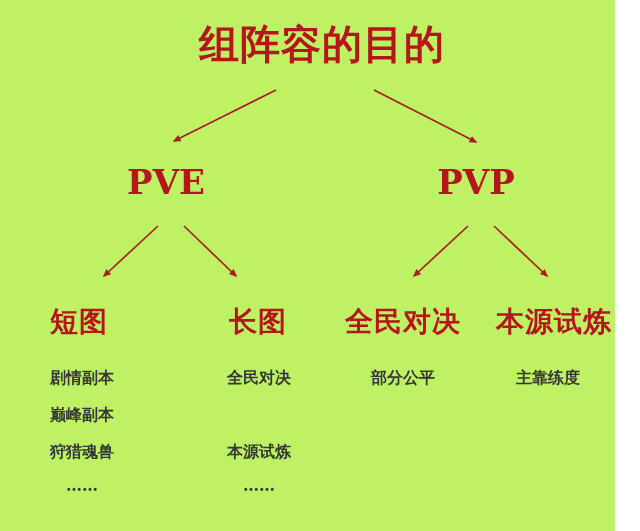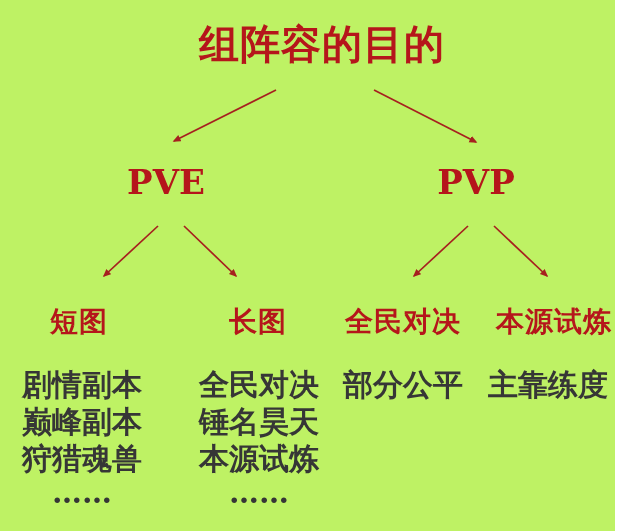--- a/index.html
+++ b/index.html
@@ -41,21 +41,21 @@
     font-size: 28px;
     letter-spacing: 1px;
     color: #b5161b;
     margin-top: 8px;
   }
   .leaf {
     position: absolute;
     transform: translateX(-50%);
     white-space: nowrap;
     font-weight: bold;
-    font-size: 30px;
+    font-size: 16px;
     line-height: 1;
     color: #363636;
   }
   .arrows {
     position: absolute;
     top: 0;
     left: 0;
     pointer-events: none;
   }
 </style>
@@ -87,21 +87,20 @@
   <div class="node node-l3" style="left:258px">长图</div>
   <div class="node node-l3" style="left:403px">全民对决</div>
   <div class="node node-l3" style="left:554px">本源试炼</div>
 
   <div class="leaf" style="left:82px;top:370px">剧情副本</div>
   <div class="leaf" style="left:82px;top:407px">巅峰副本</div>
   <div class="leaf" style="left:82px;top:444px">狩猎魂兽</div>
   <div class="leaf" style="left:82px;top:478px">……</div>
 
   <div class="leaf" style="left:259px;top:370px">全民对决</div>
-  <div class="leaf" style="left:259px;top:407px">锤名昊天</div>
   <div class="leaf" style="left:259px;top:444px">本源试炼</div>
   <div class="leaf" style="left:259px;top:478px">……</div>
 
   <div class="leaf" style="left:403px;top:370px">部分公平</div>
 
   <div class="leaf" style="left:548px;top:370px">主靠练度</div>
 
 </div>
 
 </body></html>

